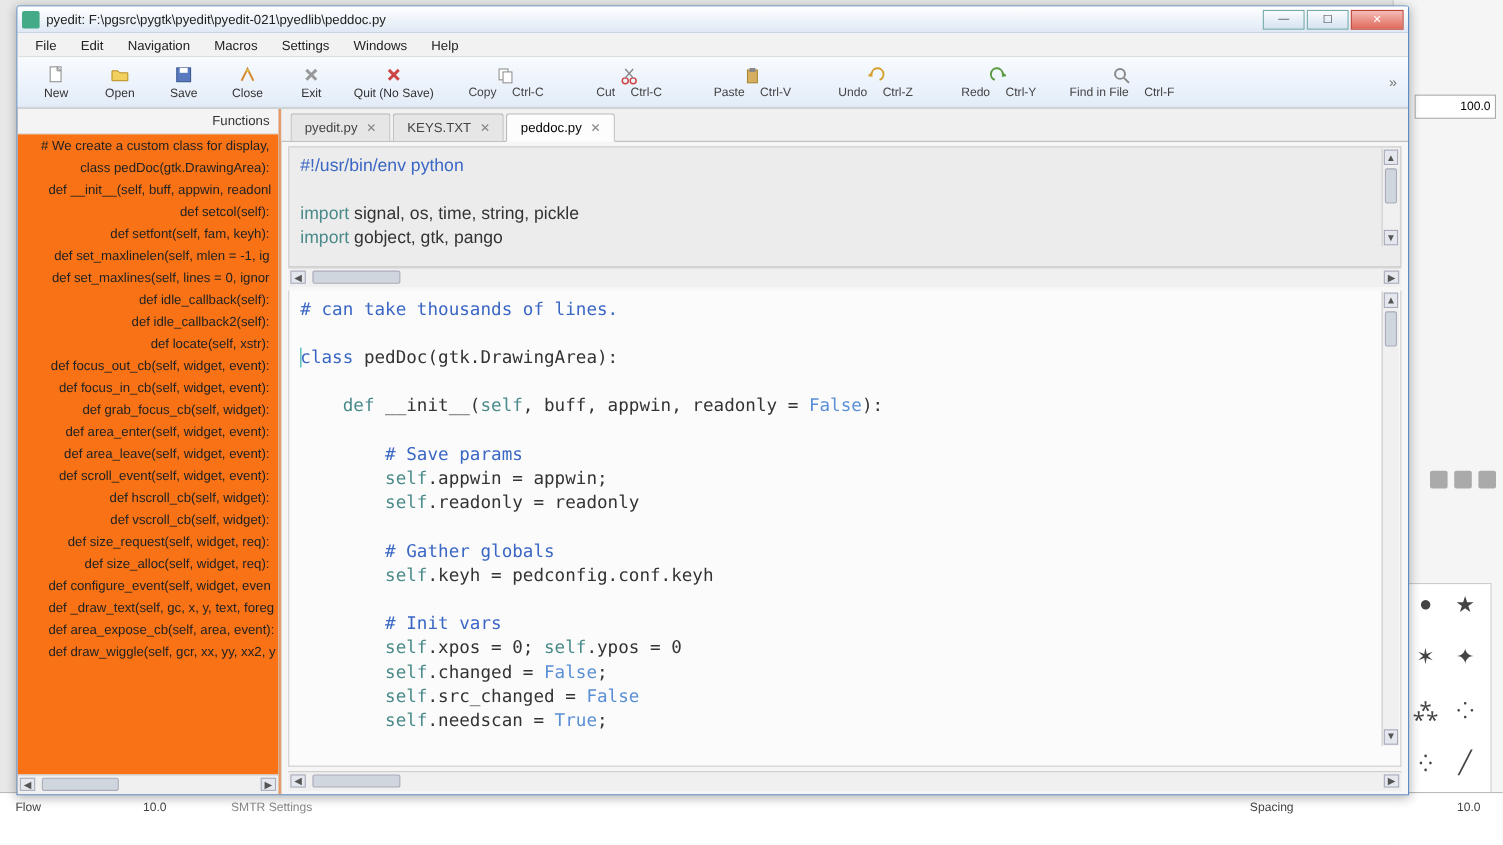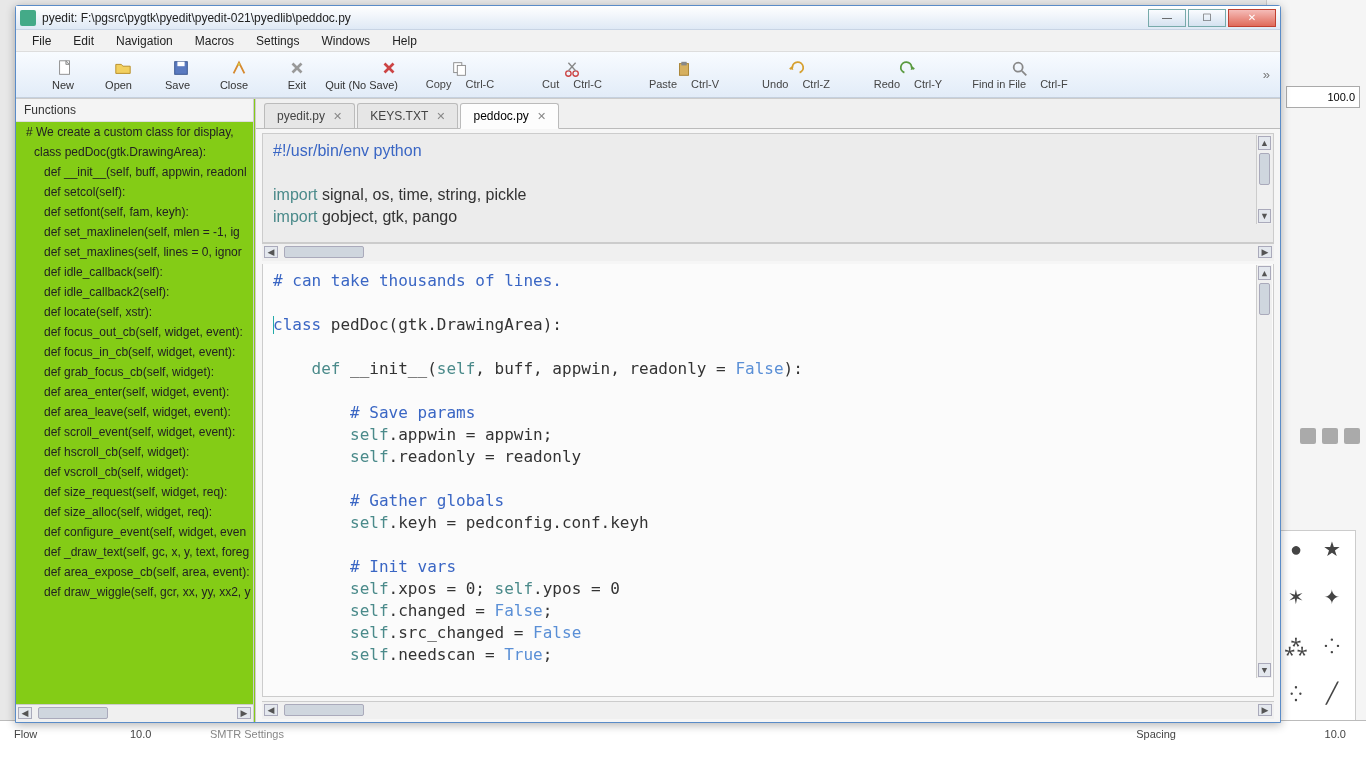--- a/index.html
+++ b/index.html
@@ -67,38 +67,39 @@
 .menu-item { padding: 2px 10px; font-size:12px; color:#222; }
 .toolbar {
   height: 46px;
   background: linear-gradient(#f8fbff,#e2ecf8);
   display:flex; align-items:center;
   border-bottom:1px solid #c5d0de;
   overflow:hidden;
   padding-left:6px;
 }
 .tbtn {
-  display:flex; flex-direction:column; align-items:flex-end;
+  display:flex; flex-direction:column; align-items:center;
   min-width:58px; padding:2px 6px;
   font-size:11px; color:#333;
 }
 .tbtn-shortcut { display:flex; flex-direction:column; align-items:center; min-width:112px;}
 .tbtn-shortcut .row2 { display:flex; gap:14px; font-size:11px; color:#444;}
 .tbtn svg { width:18px; height:18px; }
 .tbtn .lbl { margin-top:2px; }
 .tool-more { margin-left:auto; padding:0 10px; color:#777; font-size:13px; }
 .body-area {
   flex:1; display:flex; overflow:hidden;
   border-top:1px solid #ccc;
 }
 .sidebar {
   width: 240px;
   display:flex; flex-direction:column;
   border-right: 3px double #ccc;
-  background:#84cc16;
+  background:#f97316;
+  text-align:right;
 }
 .sidebar-head {
   padding:4px 8px; font-size:12px; color:#333;
   border-bottom:1px solid #ddd; background:#f4f4f4;
 }
 .func-list {
   flex:1; overflow:hidden;
   font-size:12px; color:#222;
 }
 .func-item { padding:3px 8px 3px 20px; white-space:nowrap; overflow:hidden; }

